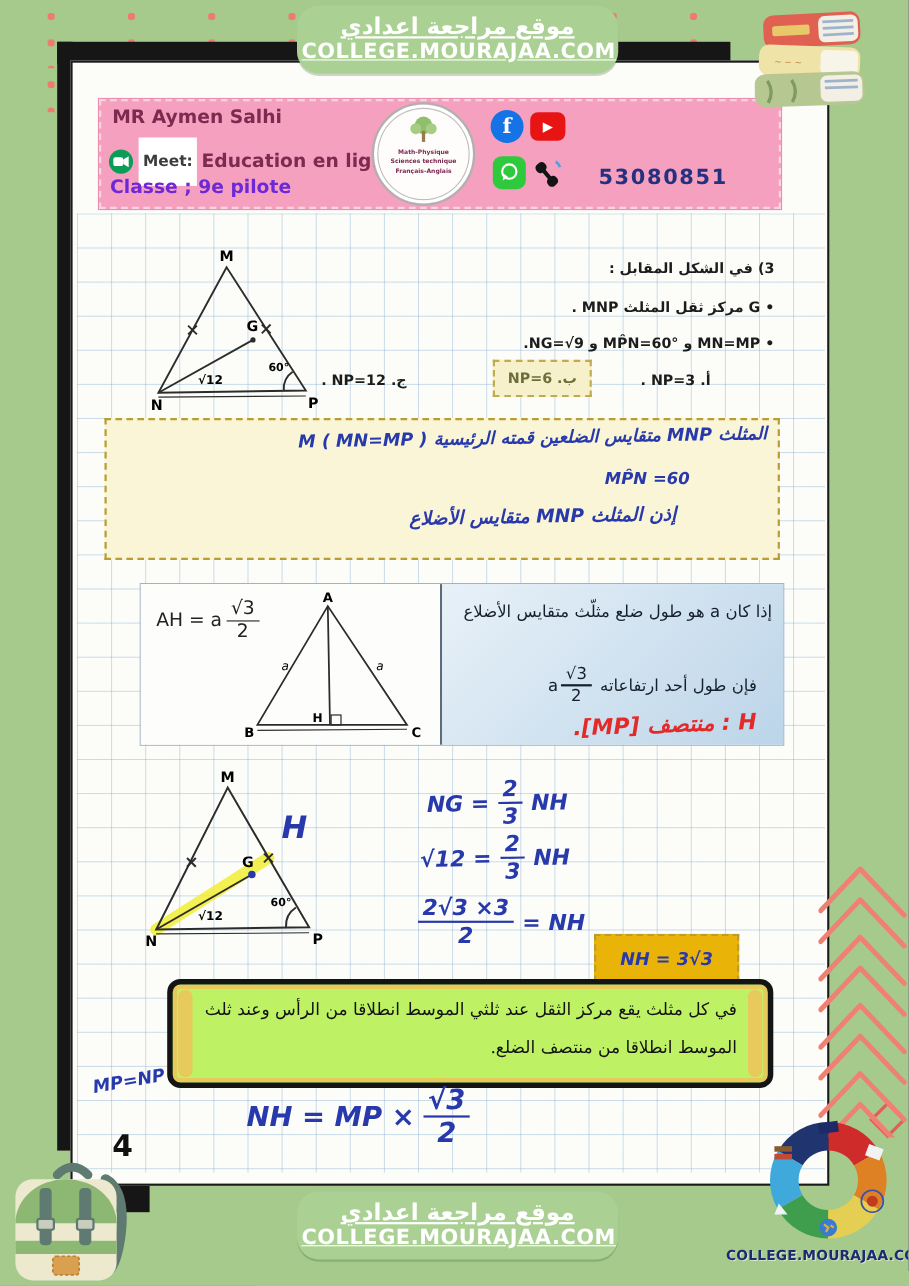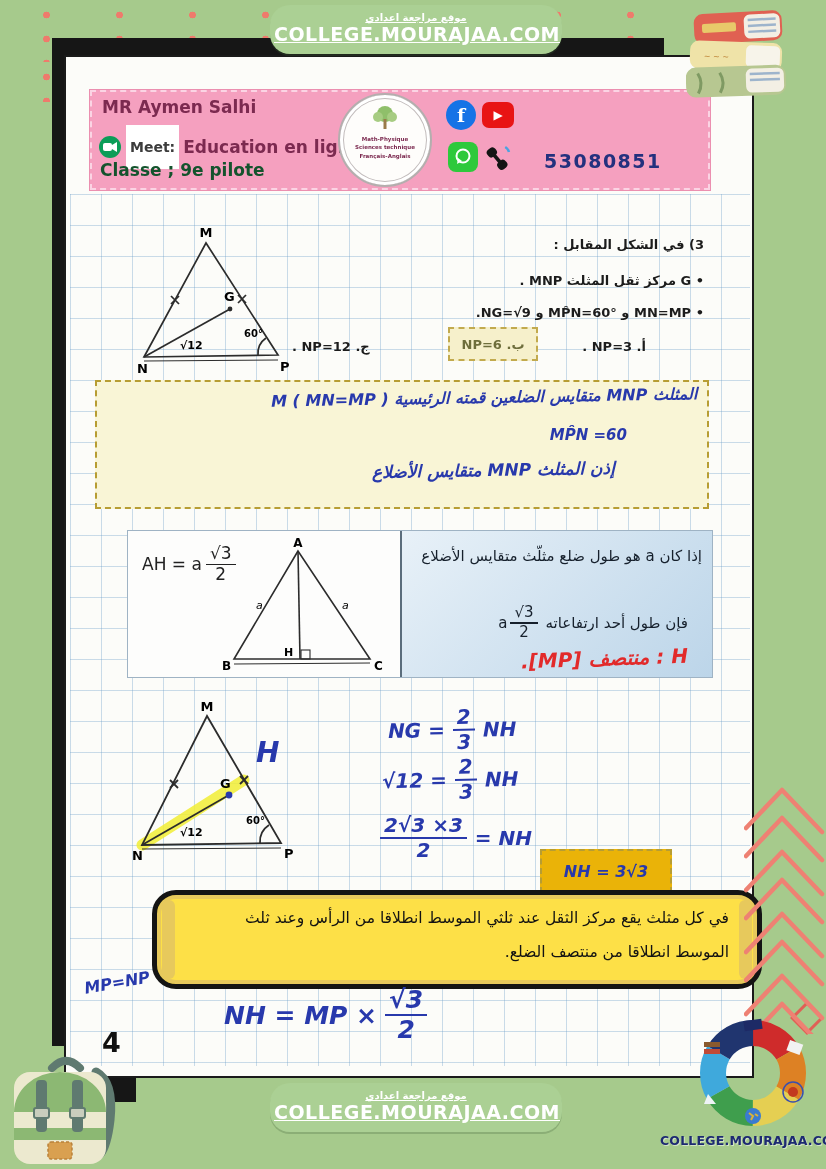--- a/index.html
+++ b/index.html
@@ -12,21 +12,21 @@
             background-size:31px 31px;}
   
   .dots{left:0;top:0;width:655px;height:62px;
         background-image:radial-gradient(circle,#ee7b6c 3.2px,transparent 3.6px);
         background-size:73px 24px;background-position:10px 3px;}
   .dots2{left:0;top:62px;width:54px;height:40px;
         background-image:radial-gradient(circle,#ee7b6c 3.2px,transparent 3.6px);
         background-size:73px 24px;background-position:10px 3px;}
   .pill{width:292px;border-radius:20px;background:#abd094;text-align:center;
         padding:7px 4px 9px;z-index:4;box-shadow:0 2px 0 rgba(60,90,50,.25);}
-  .pill .l1{color:#fff;font-weight:bold;font-size:10px;text-decoration:underline;display:block;}
+  .pill .l1{color:#fff;font-weight:bold;font-size:21px;text-decoration:underline;display:block;}
   .pill .l2{color:#fff;font-weight:bold;font-size:19px;text-decoration:underline;display:block;letter-spacing:.5px;}
   .pill-top{left:270px;top:5px;}
   .pill-bottom{left:270px;top:1083px;}
   .shadow{background:#161616;z-index:1;}
   .sh-top{left:52px;top:38px;width:612px;height:20px;}
   .sh-left{left:52px;top:38px;width:14px;height:1008px;}
   .sh-foot{left:96px;top:1044px;width:40px;height:58px;}
   .books{left:686px;top:2px;z-index:3;}
   .chevrons{left:744px;top:778px;z-index:6;}
   .diamond{left:795px;top:1006px;width:24px;height:24px;border:3px solid #e06055;
@@ -40,21 +40,21 @@
   .page{left:64px;top:55px;width:690px;height:1023px;background:#fcfcf9;
         border:2px solid #1a1a1a;z-index:2;}
   .grid-layer{left:4px;top:137px;width:680px;height:872px;}
   
   .tcard{left:24px;top:33px;width:620px;height:100px;background:#f5a0bf;
          border:2px dashed #fbd4e4;box-shadow:0 0 0 1px #eb8fb0;}
   .tc-name{left:10px;top:5px;font-size:17px;font-weight:bold;color:#7c2a50;}
   .meet-row{left:6px;top:33px;display:flex;align-items:center;gap:4px;}
   .meet-chip{background:#fff;color:#3c3c3c;font-weight:bold;font-size:14px;padding:14px 4px;}
   .meet-val{color:#7c2a50;font-weight:bold;font-size:17px;}
-  .tc-class{left:8px;top:68px;font-size:17px;font-weight:bold;color:#14532d;}
+  .tc-class{left:8px;top:68px;font-size:17px;font-weight:bold;color:#6d28d9;}
   .stamp{left:246px;top:1px;width:94px;height:94px;border-radius:50%;background:#fefdfb;
          border:2px solid #b4aeae;box-shadow:inset 0 0 0 3px #fff,inset 0 0 0 4px #c2bcbc;
          text-align:center;overflow:hidden;}
   .stamp .tree{margin-top:10px;}
   .stamp .sl{display:block;font-size:5.5px;color:#7c2a50;font-weight:bold;line-height:1.5;}
   .soc{display:flex;align-items:center;gap:6px;}
   .soc-row1{left:354px;top:8px;}
   .soc-row2{left:356px;top:50px;}
   .brand{left:436px;top:14px;width:185px;font-size:15.5px;font-weight:bold;color:#24317e;}
   .phone-num{left:452px;top:58px;font-size:19px;font-weight:bold;color:#24317e;letter-spacing:1.5px;}
@@ -99,22 +99,22 @@
            font-weight:bold;transform:rotate(-2deg);font-style:italic;}
   
   .calc{font-size:20px;display:flex;align-items:center;gap:8px;}
   .calc1{left:322px;top:650px;transform:rotate(-1deg);}
   .calc2{left:316px;top:700px;transform:rotate(-1deg);}
   .calc3{left:314px;top:758px;}
   .resbox{left:474px;top:792px;width:132px;height:44px;background:#eab308;
           border:2px dashed #b79d33;display:flex;align-items:center;justify-content:center;
           font-size:16px;}
   
-  .theorem{left:86px;top:833px;width:610px;height:99px;background:#fde047;
-           border:5px solid #141414;border-radius:24px;box-shadow:inset 0 0 0 4px #e7c95c;}
+  .theorem{left:86px;top:833px;width:551px;height:99px;background:#bef264;
+           border:5px solid #141414;border-radius:12px;box-shadow:inset 0 0 0 4px #e7c95c;}
   .th-bar{position:absolute;top:5px;bottom:5px;width:13px;background:#e7c95c;border-radius:6px;}
   .th-bar.l{left:5px;} .th-bar.r{right:5px;}
   .th-text{position:absolute;left:28px;right:28px;top:6px;font-size:15.5px;color:#121212;
            line-height:2.2;text-align:right;font-family:"DejaVu Serif","DejaVu Sans",serif;}
   .mpnp{left:18px;top:916px;font-size:16px;transform:rotate(-10deg);}
   .final{left:158px;top:930px;font-size:25px;display:flex;align-items:center;gap:8px;}
   .pagenum{left:36px;top:970px;font-size:27px;font-weight:bold;color:#101010;}
   svg text{font-family:"DejaVu Sans",sans-serif;}
 </style>
 </head>

